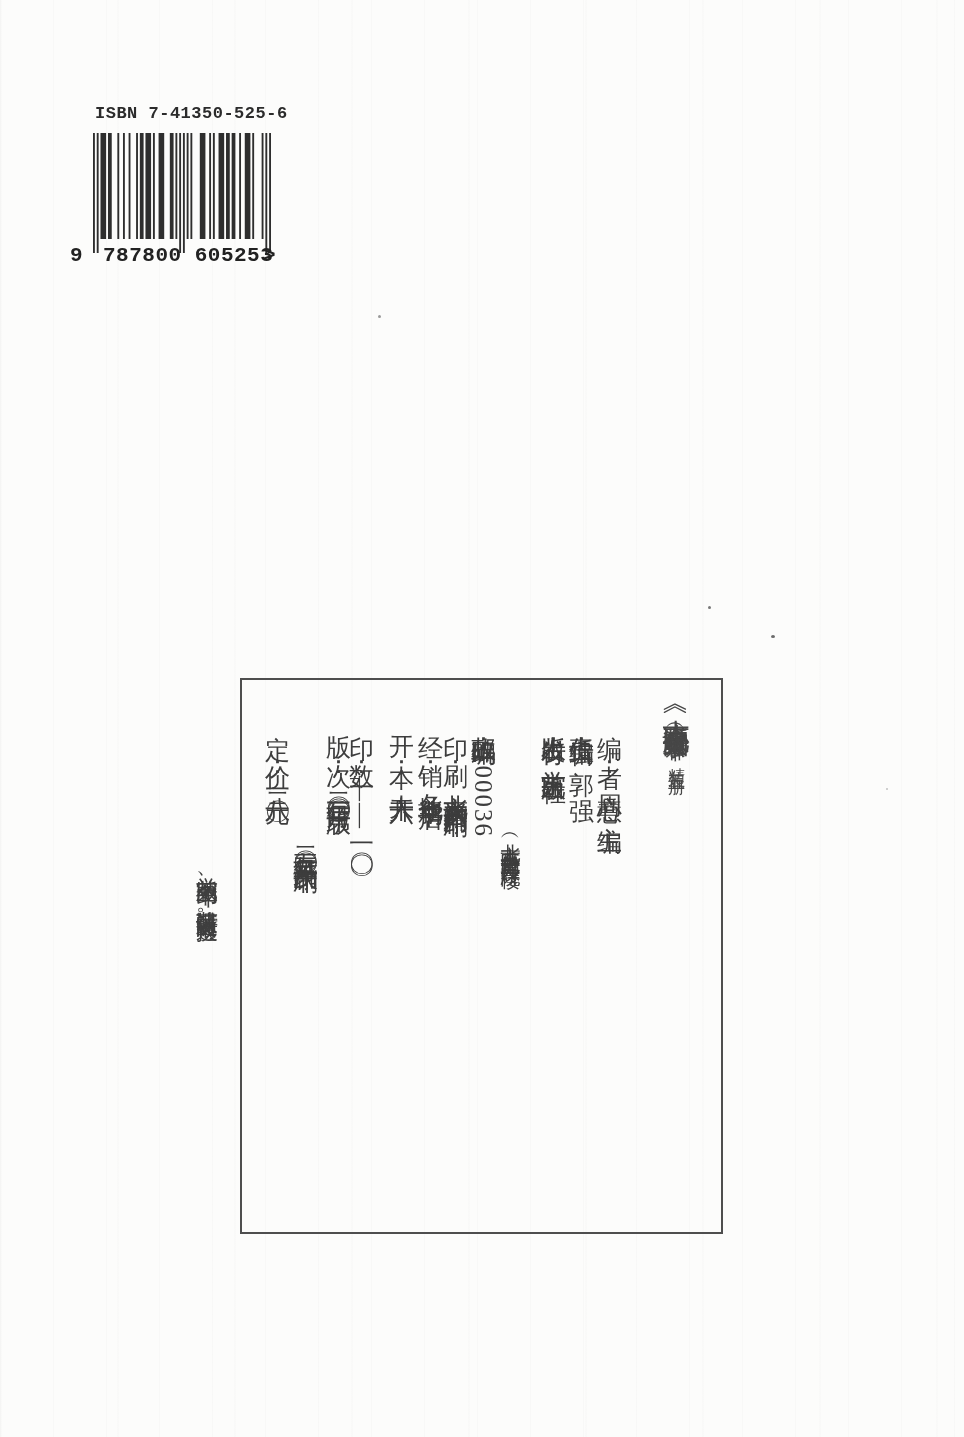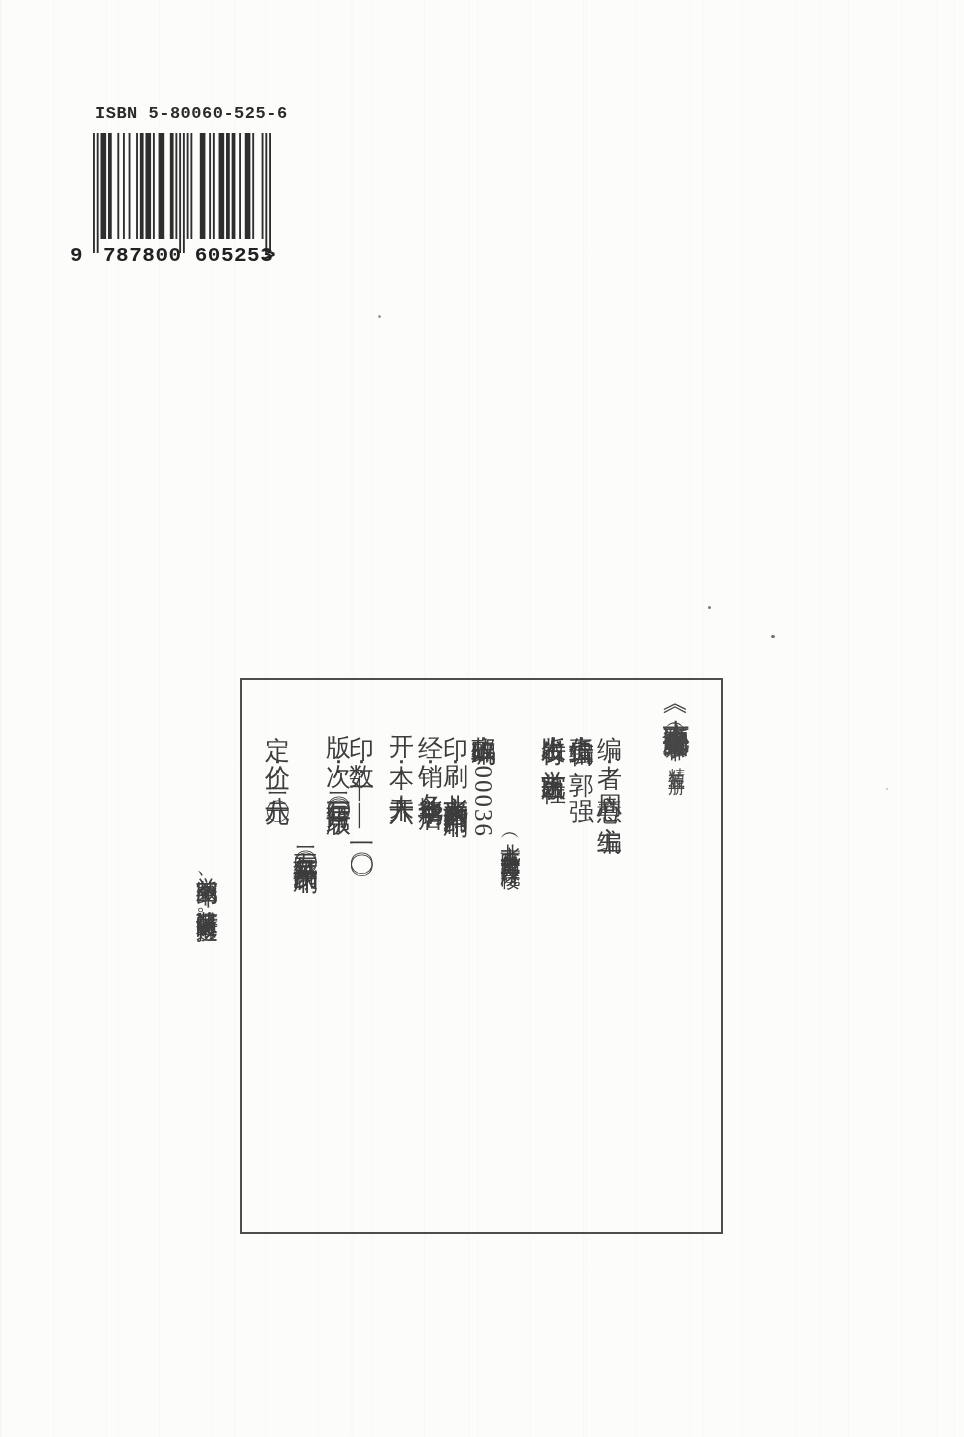--- a/index.html
+++ b/index.html
@@ -55,21 +55,21 @@
   .speck-1{left:378px;top:315px;width:3px;height:3px;background:#9a9a9a;}
   .speck-2{left:708px;top:606px;width:3px;height:3px;background:#777;}
   .speck-3{left:771px;top:635px;width:4px;height:3px;background:#6b6b6b;}
   .speck-4{left:886px;top:788px;width:2px;height:2px;background:#c2c2c2;}
 </style>
 </head>
 <body>
 
 <div class="paper-texture"></div>
 
-<div class="isbn-text">ISBN 5-80060-525-6</div>
+<div class="isbn-text">ISBN 7-41350-525-6</div>
 <svg class="barcode-svg" width="178" height="120" viewBox="0 0 178 120">
     <rect x="0.00" y="0" width="1.87" height="120" fill="#2e2e2e"></rect>
     <rect x="3.75" y="0" width="1.87" height="120" fill="#2e2e2e"></rect>
     <rect x="7.49" y="0" width="5.62" height="106" fill="#2e2e2e"></rect>
     <rect x="14.99" y="0" width="3.75" height="106" fill="#2e2e2e"></rect>
     <rect x="24.36" y="0" width="1.87" height="106" fill="#2e2e2e"></rect>
     <rect x="29.98" y="0" width="1.87" height="106" fill="#2e2e2e"></rect>
     <rect x="35.60" y="0" width="1.87" height="106" fill="#2e2e2e"></rect>
     <rect x="43.09" y="0" width="1.87" height="106" fill="#2e2e2e"></rect>
     <rect x="46.84" y="0" width="3.75" height="106" fill="#2e2e2e"></rect>

